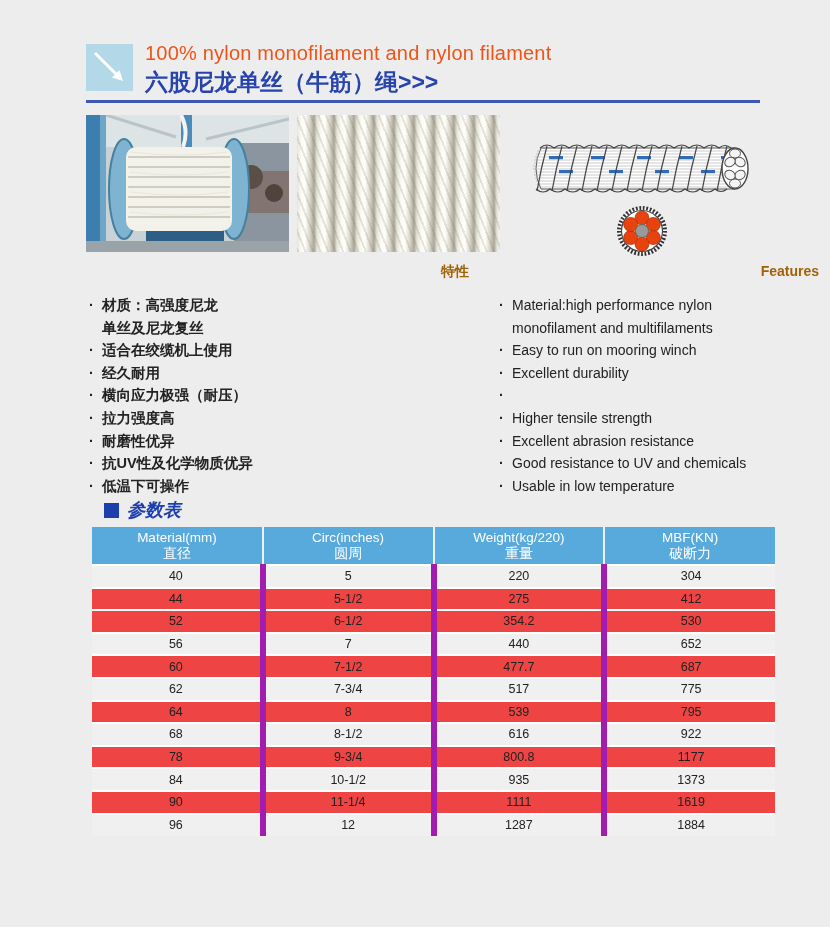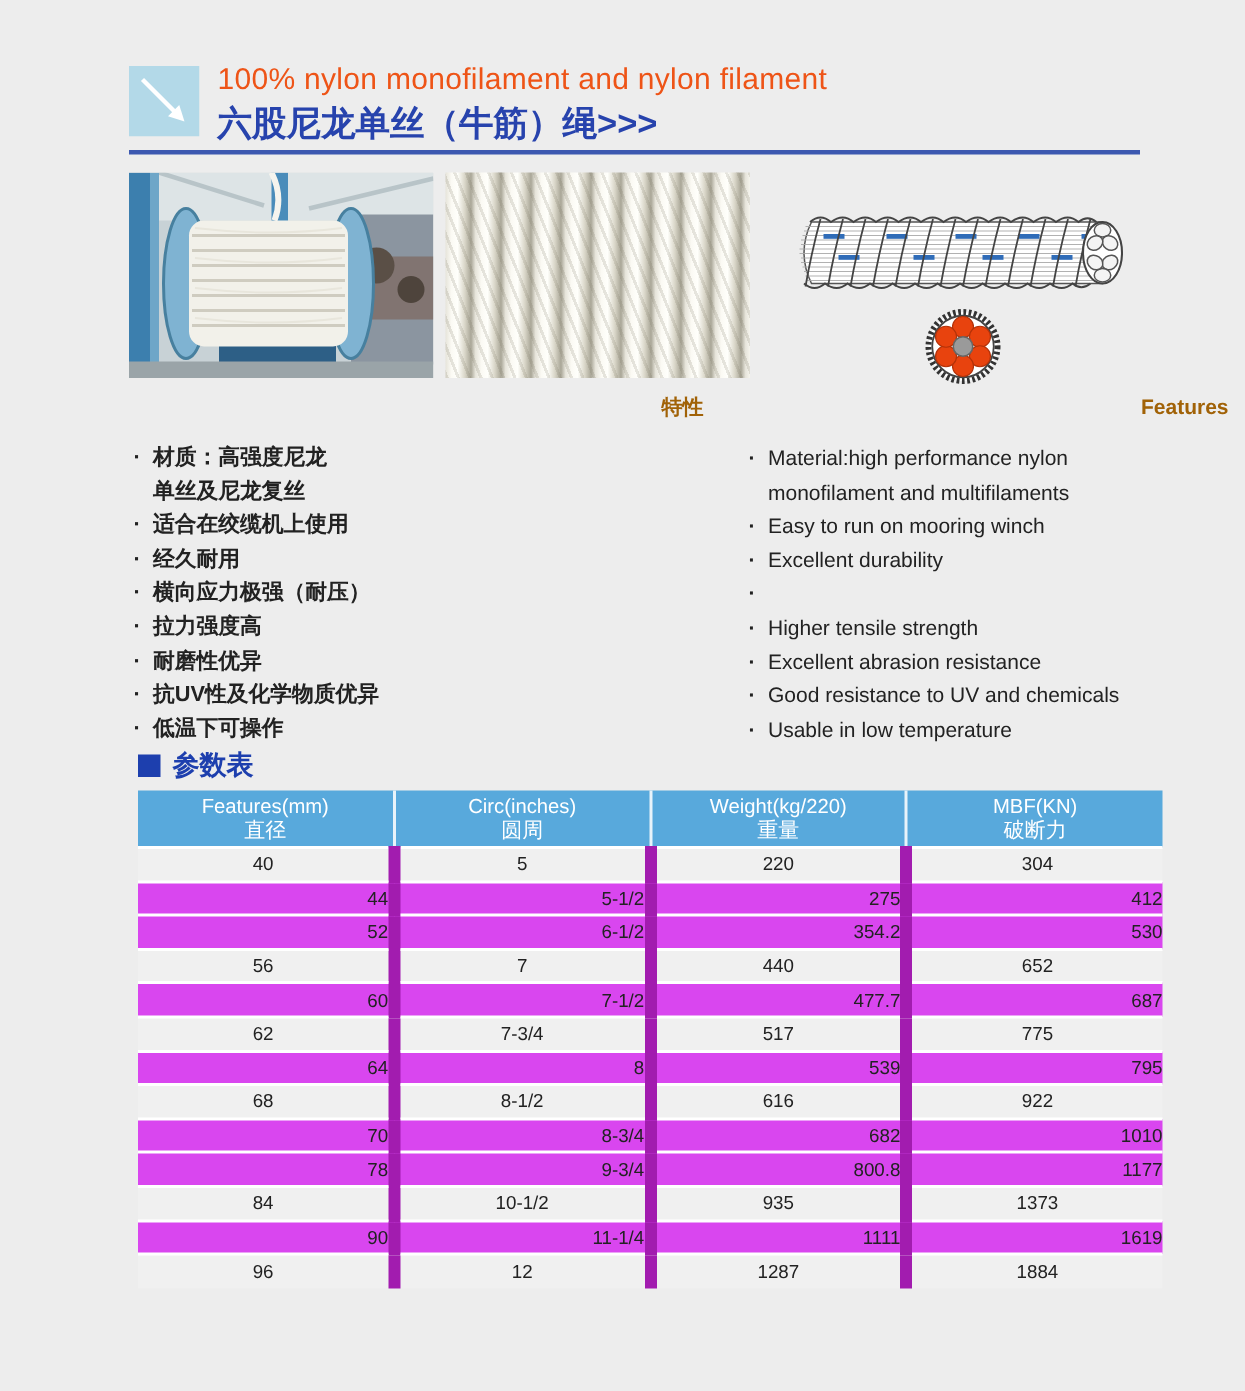--- a/index.html
+++ b/index.html
@@ -40,42 +40,42 @@
   .feat-en { left:499px; top:257px; width:320px; }
   .feat-head { font-size:14px; font-weight:bold; color:#a16207; line-height:28px;text-align:right; }
   .feat-list { margin-top:9px; }
   .feat-line { display:flex; line-height:22.6px; }
   .feat-zh .feat-line { font-size:14.5px; font-weight:600; color:#222; }
   .feat-en .feat-line { font-size:14px; color:#222; }
   .bullet { width:13px; flex:0 0 13px; text-align:left; font-weight:bold; }
   .bullet.hide { visibility:hidden; }
 
   
-  .params-title { left:92px; top:498px; display:flex; align-items:center; }
+  .params-title { left:104px; top:498px; display:flex; align-items:center;font-style:italic; }
   .params-sq { width:15px; height:15px; background:#1d3fae; display:inline-block; margin-right:8px; }
   .params-txt { font-size:18px; font-weight:bold; color:#1d3fae; }
 
   .tbl-wrap { left:92px; top:527px; width:683px; }
   table { width:100%; border-collapse:collapse; table-layout:fixed; }
   thead th {
     background:#58a9dc; color:#fff; font-weight:normal;
     height:38px; vertical-align:middle; text-align:center;
     border-right:2px solid #e8f3fa;
   }
   thead th:last-child { border-right:none;margin-top:24px; }
   .th-en { font-size:13.5px; line-height:16px; }
   .th-zh { font-size:14px; line-height:15px; }
   tbody td {
     height:22.6px; text-align:center; vertical-align:middle;
     font-size:12.5px; color:#222;
-    border-right:8px solid #a21caf; border-top:2px solid #fff;
+    border-right:6px solid #a21caf; border-top:2px solid #fff;
   }
   tbody td:last-child { border-right:none; }
   tbody tr.gray td { background:#f0f0f0; }
-  tbody tr.green td { background:#d946ef;text-align:right; }
+  tbody tr.green td { background:#ef4444; }
 </style>
 </head>
 <body>
 
 <div class="abs hdr-icon">
   <svg width="47" height="47" viewBox="0 0 47 47">
     <rect width="47" height="47" fill="#b3d9e8"></rect>
     <line x1="9" y1="9" x2="33" y2="33" stroke="#ffffff" stroke-width="3"></line>
     <polygon points="37,37 26,33.5 33.5,26" fill="#ffffff"></polygon>
   </svg>
@@ -290,21 +290,21 @@
 <div class="abs params-title">
   <span class="params-sq"></span>
   <span class="params-txt">参数表</span>
 </div>
 
 <div class="abs tbl-wrap">
   <table>
     <thead>
         <tr id="thead-row">
           <th>
-            <div class="th-en">Features(mm)</div>
+            <div class="th-en">Material(mm)</div>
             <div class="th-zh">直径</div>
           </th>
           <th>
             <div class="th-en">Circ(inches)</div>
             <div class="th-zh">圆周</div>
           </th>
           <th>
             <div class="th-en">Weight(kg/220)</div>
             <div class="th-zh">重量</div>
           </th>
@@ -357,26 +357,20 @@
           <td>539</td>
           <td>795</td>
         </tr>
         <tr class="gray">
           <td>68</td>
           <td>8-1/2</td>
           <td>616</td>
           <td>922</td>
         </tr>
         <tr class="green">
-          <td>70</td>
-          <td>8-3/4</td>
-          <td>682</td>
-          <td>1010</td>
-        </tr>
-        <tr class="green">
           <td>78</td>
           <td>9-3/4</td>
           <td>800.8</td>
           <td>1177</td>
         </tr>
         <tr class="gray">
           <td>84</td>
           <td>10-1/2</td>
           <td>935</td>
           <td>1373</td>

